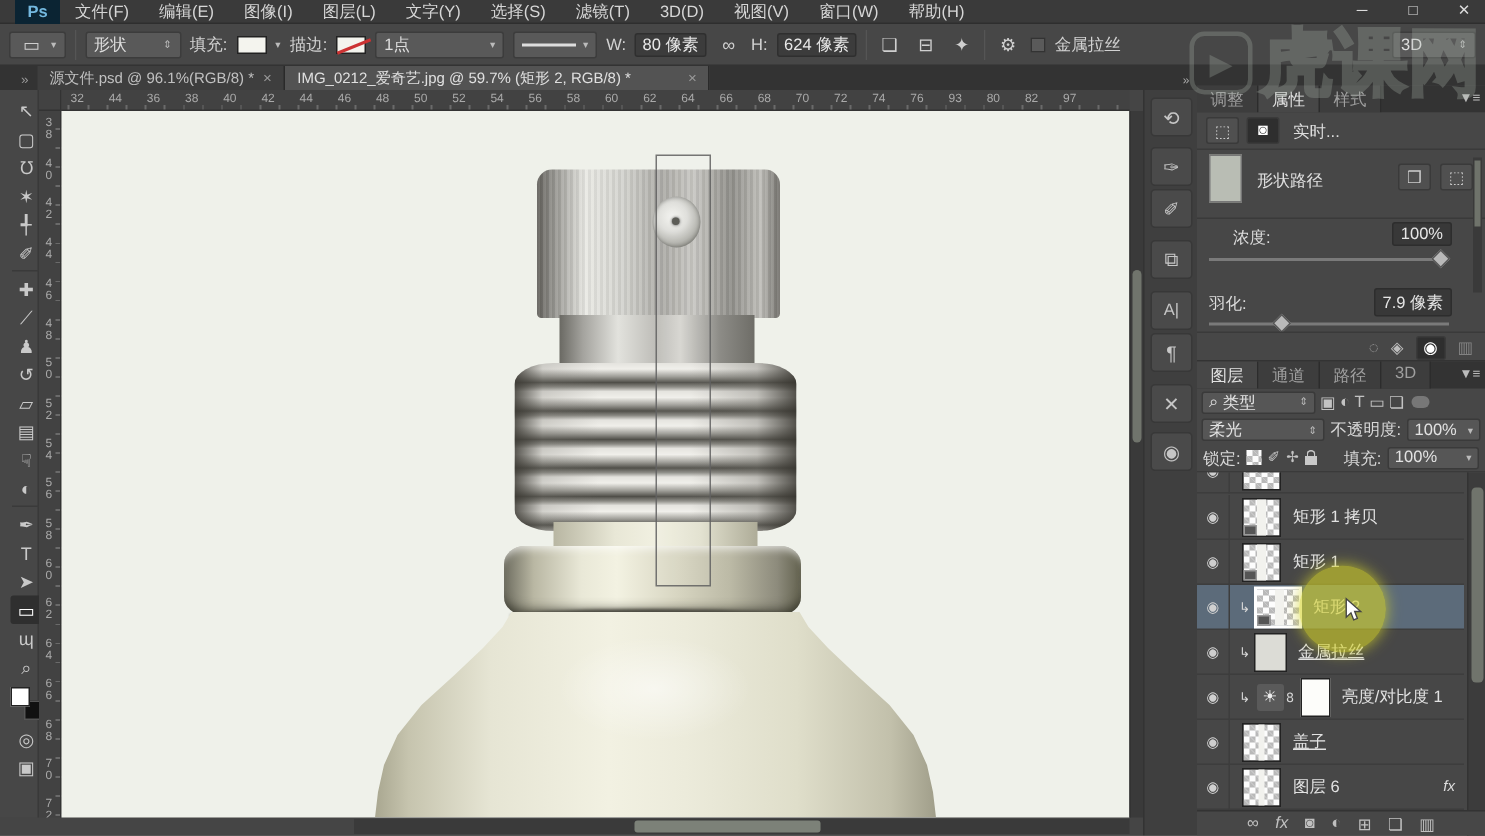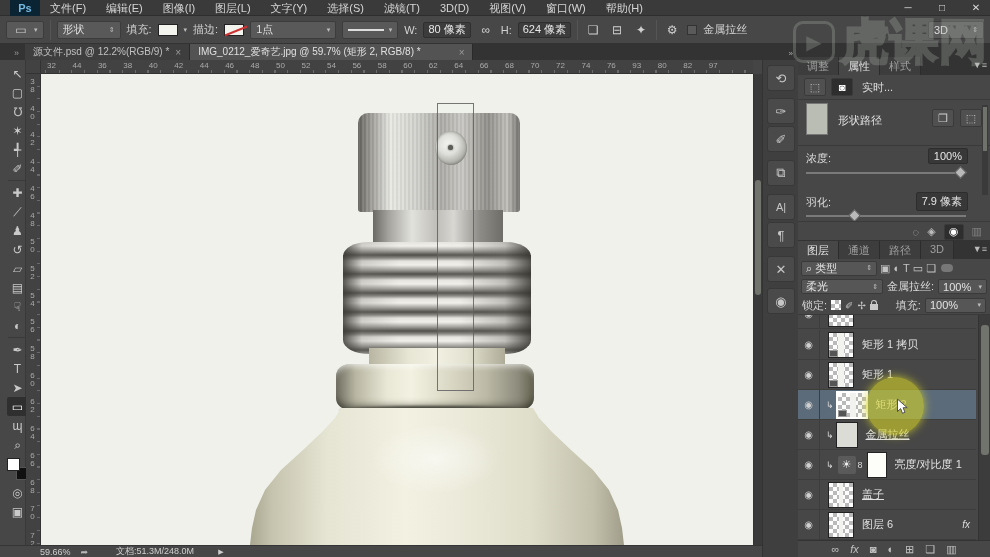--- a/index.html
+++ b/index.html
@@ -214,21 +214,21 @@
     <span class="optlabel">金属拉丝</span>
     <div class="well" style="position:absolute;right:6px;width:56px;justify-content:space-between;">
         <span>3D</span>
         <span class="mini-arrow">⇕</span>
       </div>
   </div>
 
   <div class="abs tabbar">
     <span class="overflow-chev">»</span>
     <div class="doctab">
-      <span>源文件.psd @ 12.2%(RGB/9) *</span>
+      <span>源文件.psd @ 96.1%(RGB/8) *</span>
       <span class="tabclose">×</span>
     </div>
     <div class="doctab active">
       <span>IMG_0212_爱奇艺.jpg @ 59.7% (矩形 2, RGB/8) *</span>
       <span class="tabclose">×</span>
     </div>
   </div>
 
   <div class="abs toolbar">
     <div class="tool">↖</div>
@@ -325,26 +325,20 @@
     <div class="abs shape-outline"></div>
   </div>
 
   <div class="abs vscroll">
       <div class="vthumb"></div>
     </div>
   <div class="abs hscrolltrack">
       <div class="hthumb"></div>
     </div>
 
-  <div class="abs statusbar">
-    <span style="margin-left:30px;">59.66%</span>
-    <span style="margin-left:10px;color:#b8b8b8;">➦</span>
-    <span style="margin-left:28px;">文档:51.3M/248.0M</span>
-    <span style="margin-left:24px;font-size:7px;">▶</span>
-  </div>
 
   <div class="abs iconcol">
     <span class="colchev" style="top:-11px;">»</span>
     <div class="colbtn" style="top:5px;">⟲</div>
     <div class="colbtn" style="top:38px;">✑</div>
     <div class="colbtn" style="top:66px;">✐</div>
     <div class="colbtn" style="top:100px;">⧉</div>
     <div class="colbtn" style="top:134px;font-size:11px;">A|</div>
     <div class="colbtn" style="top:162px;">¶</div>
     <div class="colbtn" style="top:196px;">✕</div>
@@ -365,21 +359,21 @@
         <span class="iconbtn">⬚</span>
         <span class="iconbtn pressed">◙</span>
         <span style="margin-left:4px;color:#dcdcdc;">实时...</span>
       </div>
       <div class="propdivider" style="top:24px;"></div>
       <div class="shapethumb"></div>
       <span style="position:absolute;left:40px;top:38px;color:#e0e0e0;">形状路径</span>
       <span class="iconbtn" style="position:absolute;right:36px;top:34px;">❒</span>
       <span class="iconbtn" style="position:absolute;right:8px;top:34px;">⬚</span>
       <div class="propdivider" style="top:70px;"></div>
-      <span style="position:absolute;left:8px;top:76px;color:#dcdcdc;text-align:right;">浓度:</span>
+      <span style="position:absolute;left:24px;top:76px;color:#dcdcdc;text-align:right;">浓度:</span>
       <span class="valbox" style="position:absolute;right:22px;top:73px;">100%</span>
       <div class="slider" style="left:8px;top:97px;width:160px;">
           <span class="sthumb" style="left:150px;"></span>
         </div>
       <span style="position:absolute;left:8px;top:120px;color:#dcdcdc;">羽化:</span>
       <span class="valbox" style="position:absolute;right:22px;top:117px;">7.9 像素</span>
       <div class="slider" style="left:8px;top:140px;width:160px;">
           <span class="sthumb" style="left:44px;"></span>
         </div>
       <div class="pscroll">
@@ -415,21 +409,21 @@
       <span class="lockicon" style="font-size:11px;">▭</span>
       <span class="lockicon" style="font-size:11px;">❏</span>
       <span style="width:12px;height:8px;background:#777;border-radius:4px;margin-left:2px;"></span>
     </div>
 
     <div class="blendrow">
       <div class="combo" style="width:82px;justify-content:space-between;">
           <span>柔光</span>
           <span class="mini-arrow">⇕</span>
         </div>
-      <span style="color:#d8d8d8;">金属拉丝:</span>
+      <span style="color:#d8d8d8;">不透明度:</span>
       <div class="combo" style="justify-content:space-between;flex:1;">
           <span>100%</span>
           <span class="mini-arrow">▾</span>
         </div>
     </div>
 
     <div class="lockrow">
       <span style="color:#d8d8d8;">锁定:</span>
       <span class="lockicon checker" style="width:10px;height:10px;display:inline-block;"></span>
       <span class="lockicon">✐</span>

